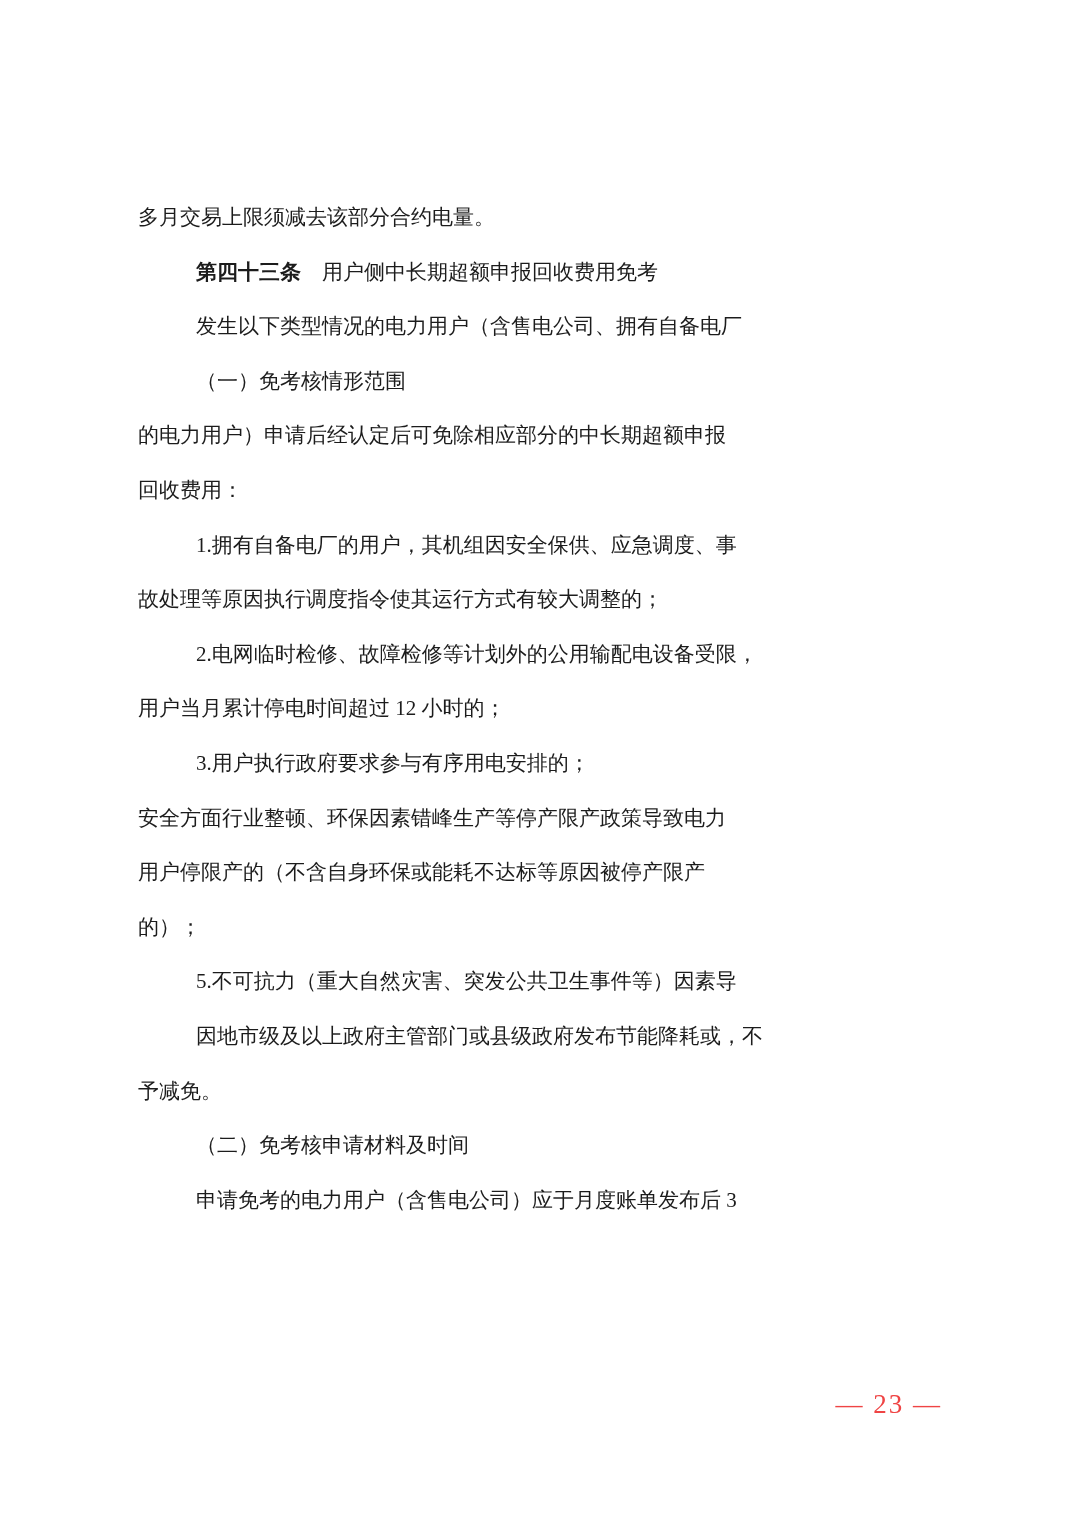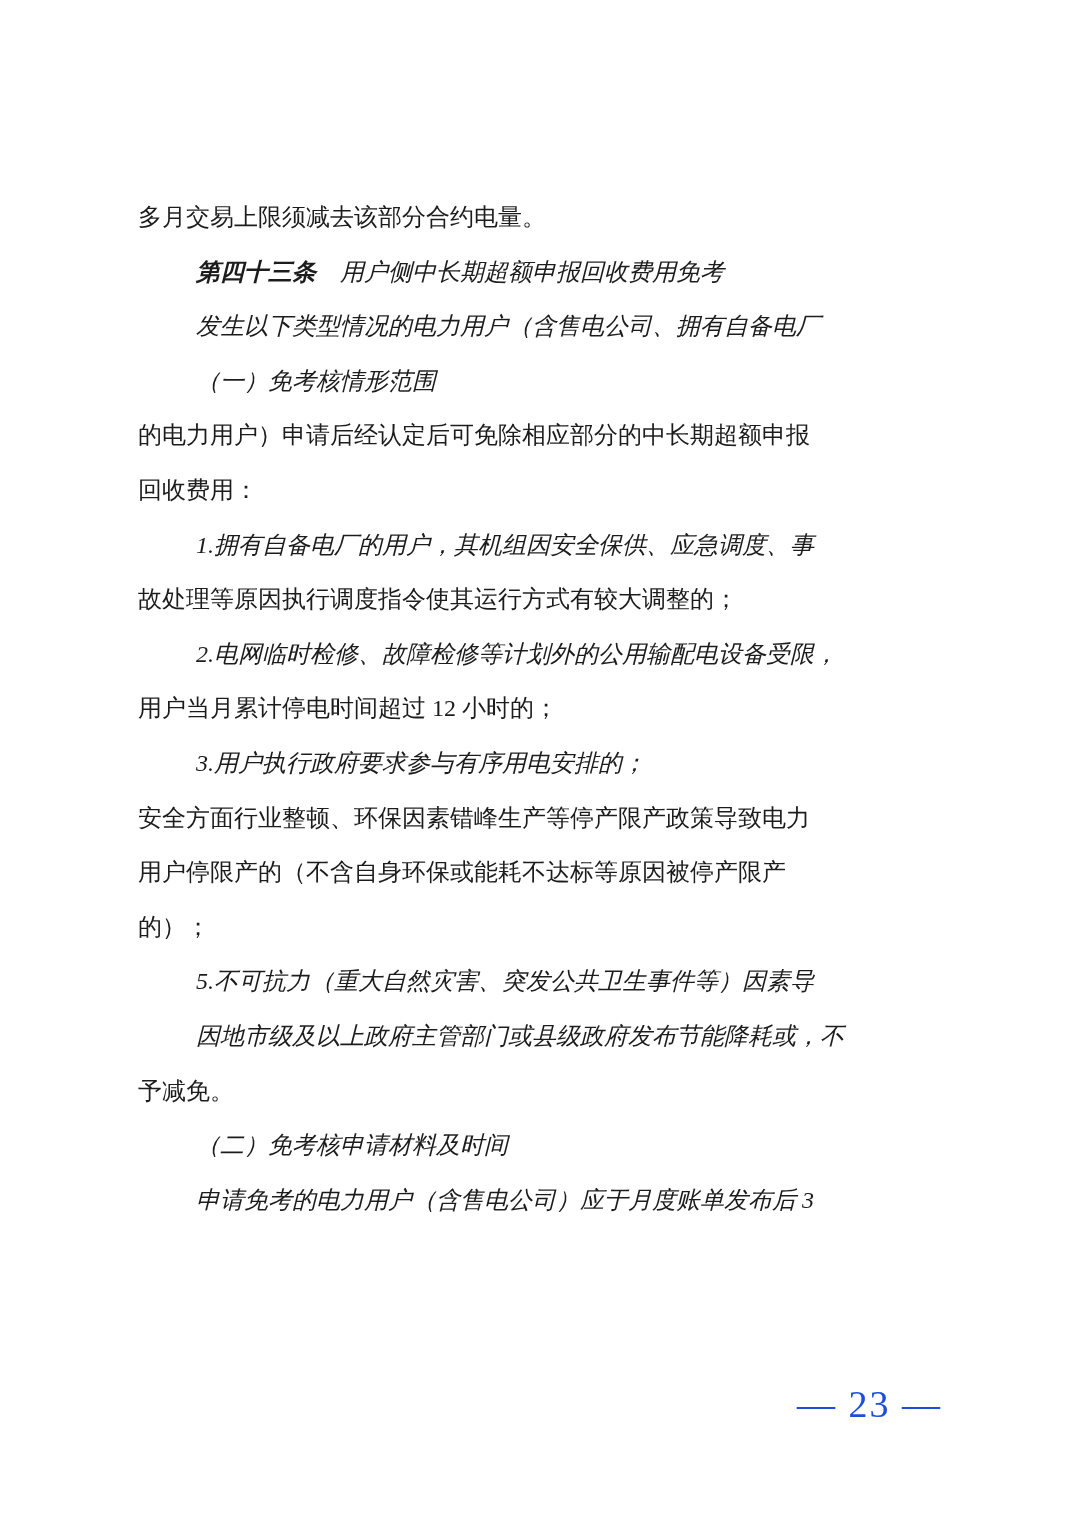--- a/index.html
+++ b/index.html
@@ -14,46 +14,45 @@
     background: #ffffff;
     overflow: hidden;
     font-family: "Liberation Serif", "DejaVu Serif", serif;
     color: #1c1c1c;
   }
   .content {
     position: absolute;
     left: 138px;
     top: 190px;
     width: 816px;
-    font-size: 24px;
+    font-size: 21px;
     line-height: 54.6px;
     text-align: left;
     white-space: nowrap;
   }
   .line {
     height: 54.6px;
   }
   .indent {
     padding-left: 58px;
-    font-style: italic;
   }
   .article-no {
     font-weight: 700;
   }
   .article-title {
     margin-left: 1em;
   }
   .page-number {
     position: absolute;
     top: 1386px;
     right: 138px;
-    font-size: 38px;
+    font-size: 27px;
     line-height: 36px;
     letter-spacing: 2px;
-    color: #1d4ed8;
+    color: #ef4444;
   }
 </style>
 </head>
 <body>
 
 <div class="page">
   <div class="content">
     <div class="line">多月交易上限须减去该部分合约电量。</div>
     <div class="line indent">
       <span class="article-no">第四十三条</span><span class="article-title">用户侧中长期超额申报回收费用免考</span>

